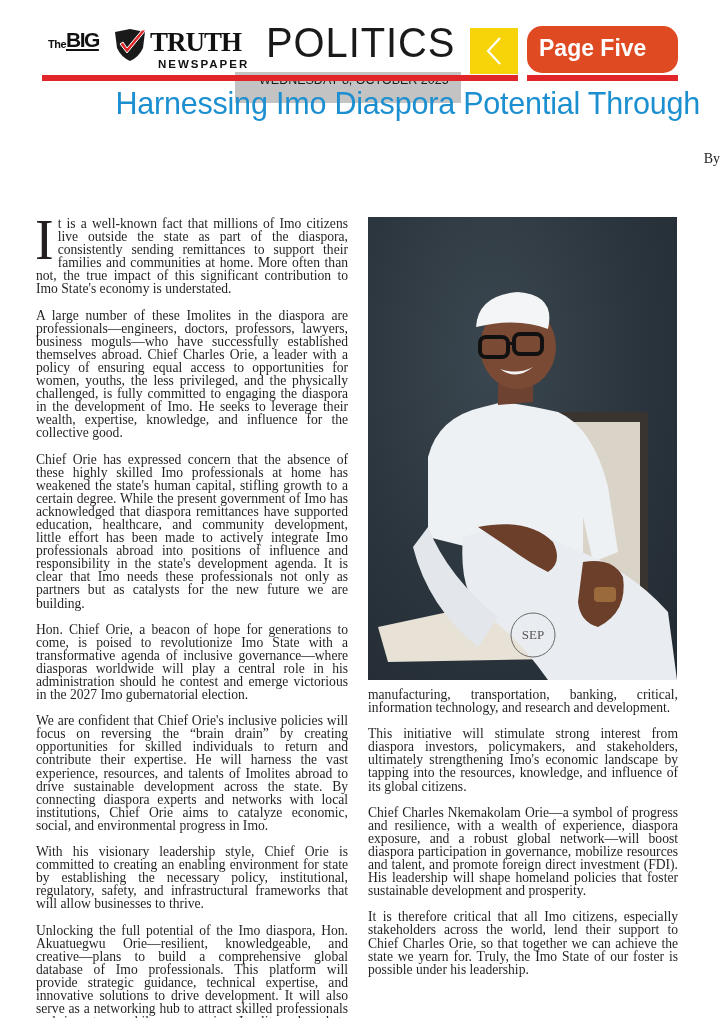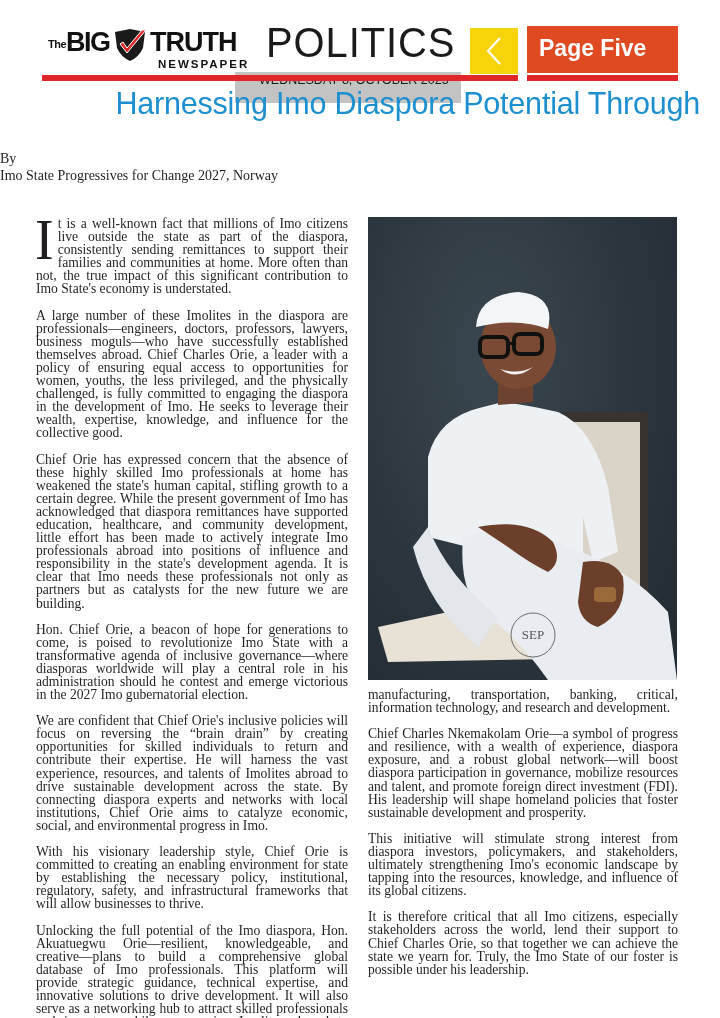--- a/index.html
+++ b/index.html
@@ -3,39 +3,39 @@
 <meta charset="utf-8">
 <style>
   * { margin: 0; padding: 0; box-sizing: border-box; }
   html, body { width: 720px; height: 1018px; background: #ffffff; overflow: hidden; }
   body { position: relative; font-family: "Liberation Serif", serif; color: #231f20; }
 
   
   .masthead { position: absolute; left: 0; top: 0; width: 720px; height: 82px; }
   .logo { position: absolute; left: 48px; top: 28px; width: 186px; height: 44px; }
   .logo-the { position: absolute; left: 0; top: 10px; font-family: "Liberation Sans", sans-serif; font-weight: 700; font-size: 11px; letter-spacing: -0.5px; color: #111; }
-  .logo-big { position: absolute; left: 18px; top: 1px; font-family: "Liberation Sans", sans-serif; font-weight: 700; font-size: 27px; letter-spacing: -1.5px; color: #111; line-height: 1; }
+  .logo-big { position: absolute; left: 18px; top: 1px; font-family: "Liberation Sans", sans-serif; font-weight: 700; font-size: 21px; letter-spacing: -1.5px; color: #111; line-height: 1; text-decoration: underline; }
   .logo-shield { position: absolute; left: 64px; top: 0px; width: 36px; height: 34px; }
-  .logo-truth { position: absolute; left: 102px; top: 1px; font-family: Liberation Sans, sans-serif; font-weight: 700; font-size: 27px; letter-spacing: -1px; color: #111; line-height: 1; }
+  .logo-truth { position: absolute; left: 102px; top: 1px; font-family: Liberation Serif, serif; font-weight: 700; font-size: 27px; letter-spacing: -1px; color: #111; line-height: 1; }
   .logo-newspaper { position: absolute; left: 110px; top: 30px; font-family: "Liberation Sans", sans-serif; font-weight: 700; font-size: 11.5px; letter-spacing: 2px; color: #111; }
 
   .section-title { position: absolute; left: 266px; top: 22px; font-family: "Liberation Sans", sans-serif; font-weight: 400; font-size: 42px; letter-spacing: 1px; color: #1a1a1a; line-height: 1; transform: scaleX(0.95); transform-origin: left; }
   .date-bar { position: absolute; left: 235px; top: 72px; width: 226px; height: 31px; background: #c3c3c3; }
   .date-text { position: absolute; left: 24px; top: 1px; font-family: "Liberation Sans", sans-serif; font-size: 12.5px; color: #1b1b1b; white-space: nowrap; }
   .red-rule-left { position: absolute; left: 42px; top: 75px; width: 476px; height: 6px; background: #e1262a; }
 
   .nav-box { position: absolute; left: 470px; top: 28px; width: 48px; height: 46px; background: #f7d30a; }
   .nav-box svg { position: absolute; left: 12px; top: 8px; }
-  .page-box { position: absolute; left: 527px; top: 26px; width: 151px; height: 47px; background: #e04a22; }
+  .page-box { position: absolute; left: 527px; top: 26px; width: 151px; height: 47px; background: #e04a22; border-radius: 15px; }
   .page-box-text { position: absolute; left: 12px; top: 9px; font-family: "Liberation Sans", sans-serif; font-weight: 700; font-size: 23px; color: #ffffff; white-space: nowrap; }
   .red-rule-right { position: absolute; left: 527px; top: 75px; width: 151px; height: 6px; background: #e1262a; }
 
   
   .headline { position: absolute; left: 20px; top: 86px; width: 680px; text-align: right; font-family: "Liberation Sans", sans-serif; font-weight: 400; font-size: 30.5px; line-height: 34px; color: #1b8fd0; letter-spacing: -0.2px; }
-  .byline { position: absolute; left: 0; top: 150px; width: 720px; text-align: left; font-size: 14px; line-height: 17px; color: #1f1f1f; }
+  .byline { position: absolute; left: 0; top: 150px; width: 720px; text-align: right; font-size: 14px; line-height: 17px; color: #1f1f1f; }
   .byline .author { font-weight: 700; }
 
   
   .col { position: absolute; font-size: 13.6px; line-height: 13.1px; color: #231f20; text-align: justify; }
   .col p { margin-bottom: 13px; }
   .col-left { left: 36px; top: 217px; width: 312px; }
   .col-right { left: 368px; top: 688px; width: 310px; }
 
   .dropcap { float: left; font-size: 56px; line-height: 40px; margin: 3px 4px 0 -1px; font-weight: 400; color: #231f20; }
 
@@ -75,21 +75,20 @@
   </div>
   <div class="red-rule-right"></div>
 </div>
 
 <h1 class="headline">
   <span>Harnessing Imo Diaspora Potential Through</span><br>
 </h1>
 
 <div class="byline">
   <div>By</div>
-  <div>Imo State Progressives for Change 2027, Norway</div>
 </div>
 
 <div class="col col-left">
   <p><span class="dropcap">I</span><span>t is a well-known fact that millions of Imo citizens live outside the state as part of the diaspora, consistently sending remittances to support their families and communities at home. More often than not, the true impact of this significant contribution to Imo State's economy is understated.</span></p>
   <p>A large number of these Imolites in the diaspora are professionals—engineers, doctors, professors, lawyers, business moguls—who have successfully established themselves abroad. Chief Charles Orie, a leader with a policy of ensuring equal access to opportunities for women, youths, the less privileged, and the physically challenged, is fully committed to engaging the diaspora in the development of Imo. He seeks to leverage their wealth, expertise, knowledge, and influence for the collective good.</p>
   <p>Chief Orie has expressed concern that the absence of these highly skilled Imo professionals at home has weakened the state's human capital, stifling growth to a certain degree. While the present government of Imo has acknowledged that diaspora remittances have supported education, healthcare, and community development, little effort has been made to actively integrate Imo professionals abroad into positions of influence and responsibility in the state's development agenda. It is clear that Imo needs these professionals not only as partners but as catalysts for the new future we are building.</p>
   <p>Hon. Chief Orie, a beacon of hope for generations to come, is poised to revolutionize Imo State with a transformative agenda of inclusive governance—where diasporas worldwide will play a central role in his administration should he contest and emerge victorious in the 2027 Imo gubernatorial election.</p>
   <p>We are confident that Chief Orie's inclusive policies will focus on reversing the “brain drain” by creating opportunities for skilled individuals to return and contribute their expertise. He will harness the vast experience, resources, and talents of Imolites abroad to drive sustainable development across the state. By connecting diaspora experts and networks with local institutions, Chief Orie aims to catalyze economic, social, and environmental progress in Imo.</p>
   <p>With his visionary leadership style, Chief Orie is committed to creating an enabling environment for state by establishing the necessary policy, institutional, regulatory, safety, and infrastructural frameworks that will allow businesses to thrive.</p>
   <p>Unlocking the full potential of the Imo diaspora, Hon. Akuatuegwu Orie—resilient, knowledgeable, and creative—plans to build a comprehensive global database of Imo professionals. This platform will provide strategic guidance, technical expertise, and innovative solutions to drive development. It will also serve as a networking hub to attract skilled professionals and investors, while encouraging Imolites abroad to invest in critical sectors of the economy such as agriculture, oil and gas, mining, textile</p>
@@ -122,16 +121,16 @@
 
     <path d="M132 152 Q148 164 165 150 Q150 158 132 152 Z" fill="#f3f3f3"></path>
 
     <circle cx="165" cy="418" r="22" fill="none" stroke="#6a6a6a" stroke-width="1"></circle>
     <text x="165" y="422" text-anchor="middle" font-family="Liberation Serif, serif" font-size="13" fill="#555">SEP</text>
   </svg>
 </div>
 
 <div class="col col-right">
   <p>manufacturing, transportation, banking, critical, information technology, and research and development.</p>
+  <p>This initiative will stimulate strong interest from diaspora investors, policymakers, and stakeholders, ultimately strengthening Imo's economic landscape by tapping into the resources, knowledge, and influence of its global citizens.</p>
   <p>Chief Charles Nkemakolam Orie—a symbol of progress and resilience, with a wealth of experience, diaspora exposure, and a robust global network—will boost diaspora participation in governance, mobilize resources and talent, and promote foreign direct investment (FDI). His leadership will shape homeland policies that foster sustainable development and prosperity.</p>
-  <p>This initiative will stimulate strong interest from diaspora investors, policymakers, and stakeholders, ultimately strengthening Imo's economic landscape by tapping into the resources, knowledge, and influence of its global citizens.</p>
   <p>It is therefore critical that all Imo citizens, especially stakeholders across the world, lend their support to Chief Charles Orie, so that together we can achieve the state we yearn for. Truly, the Imo State of our foster is possible under his leadership.</p>
 </div>
 
 </body></html>

